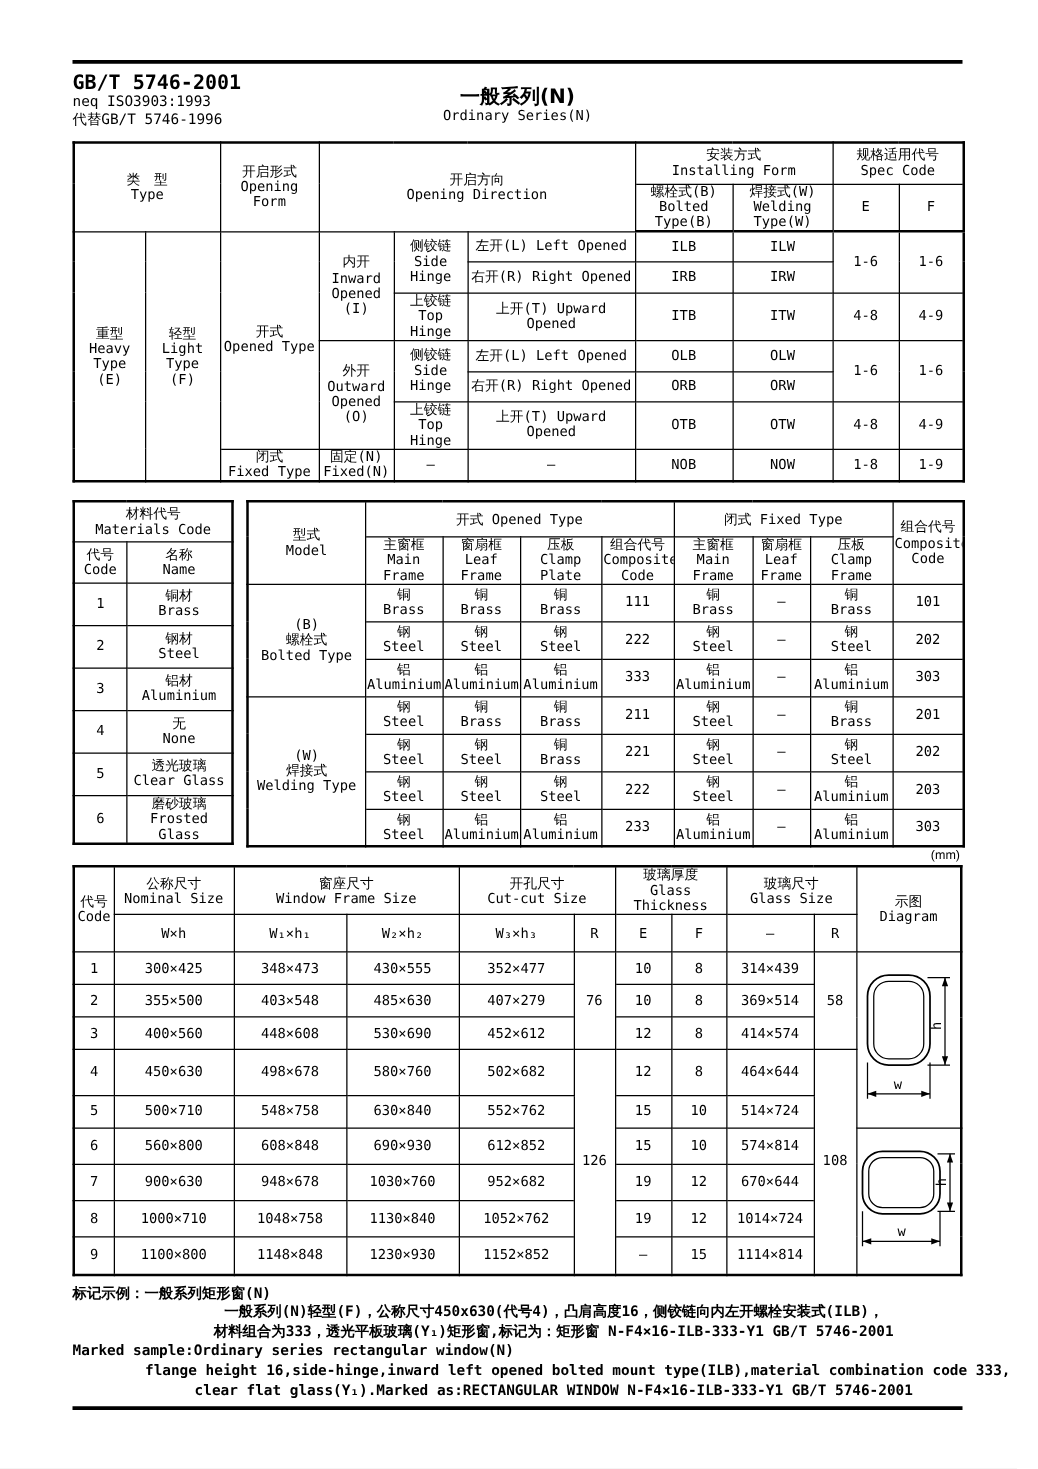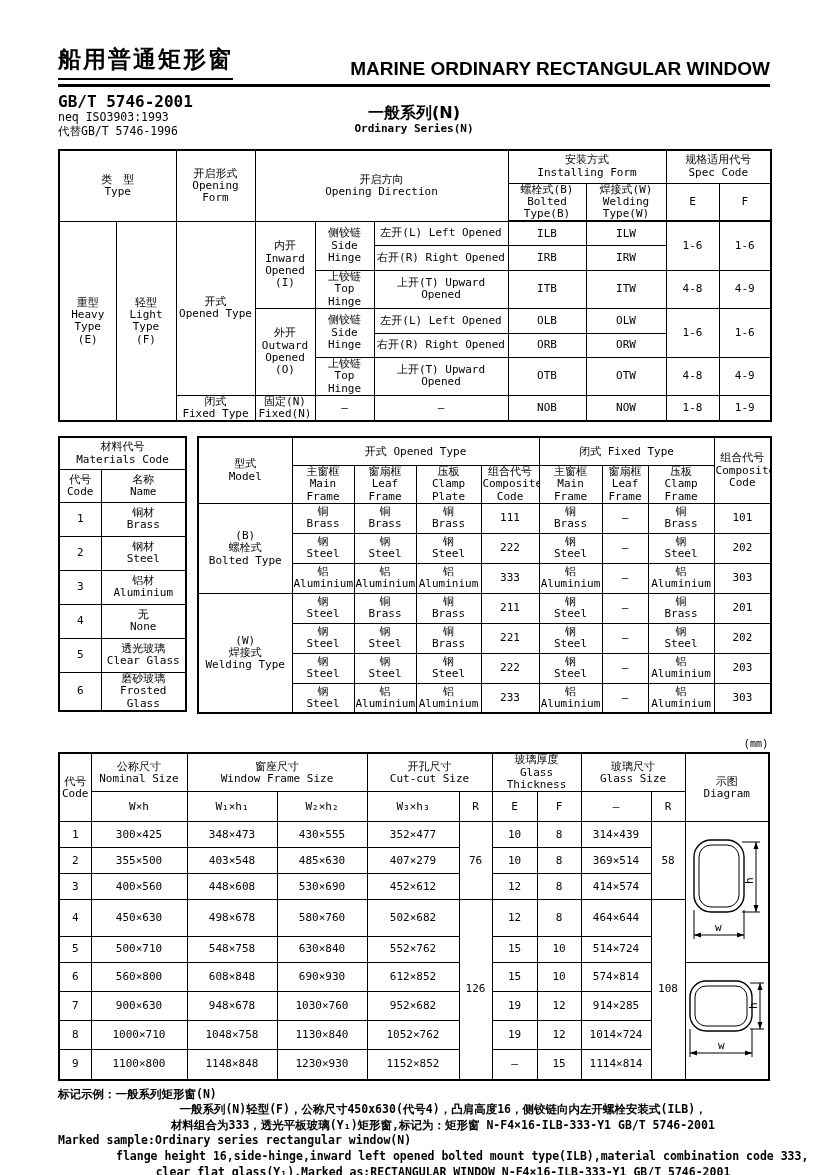--- a/index.html
+++ b/index.html
@@ -12,56 +12,52 @@
   .titlebar{display:flex;justify-content:space-between;align-items:flex-end;}
   .title-zh{font-size:23px;font-weight:bold;letter-spacing:2px;border-bottom:2px solid #000;padding-bottom:3px;}
   .title-en{font-size:19px;font-weight:bold;letter-spacing:0px;font-family:"Liberation Sans","DejaVu Sans",sans-serif;}
   .headrule{height:3px;background:#000;margin-top:4px;}
   .subhead{position:relative;height:56px;margin-top:6px;}
   .std-block{position:absolute;left:0;top:0;line-height:1.15;}
   .std-no{font-size:16px;font-weight:bold;font-family:"DejaVu Sans Mono",monospace;}
   .std-neq,.std-rep{font-size:11.5px;font-family:"DejaVu Sans Mono",monospace;}
   .series-block{position:absolute;left:0;right:0;top:10px;text-align:center;line-height:1.2;}
   .series-zh{font-size:16px;font-weight:bold;}
-  .series-en{font-size:11px;font-family:"DejaVu Sans Mono",monospace;font-weight:bold;}
+  .series-en{font-size:11px;font-family:"DejaVu Sans Mono",monospace;}
   
   table.t{border-collapse:collapse;table-layout:fixed;border:2px solid #000;}
   table.t td{border:1px solid #000;text-align:center;vertical-align:middle;
     white-space:pre-line;padding:0 1px;overflow:hidden;
     font-size:11px;line-height:1.12;font-family:"DejaVu Sans Mono","DejaVu Sans",sans-serif;}
   td.f9{font-size:9px;line-height:1.1;}
   td.f10{font-size:10px;}
   td.f12{font-size:12px;}
   td.hdr{font-size:12px;}
   td.hdr-sm{font-size:10.5px;}
   td.vbottom{vertical-align:bottom;padding-bottom:3px;}
   td.thick-top{border-top:2px solid #000;}
   tr.hsep td{border-bottom-width:2px;}
   
   .mats-row{display:flex;gap:10px;margin-top:14px;align-items:flex-start;}
-  .unit{ text-align:right;font-size:10px;font-family:Liberation Mono, monospace;padding:1px 2px 0 0;margin-top:24px;}
+  .unit{ text-align:right;font-size:10px;font-family:Liberation Sans, sans-serif;padding:1px 2px 0 0;}
   
   .notes{margin-top:6px;font-size:11.5px;line-height:1.36;font-family:"DejaVu Sans Mono","DejaVu Sans",sans-serif;}
   .note-line{white-space:nowrap;font-weight:bold;}
   .indent{padding-left:58px;text-align:center;}
   
   .footrule{height:3px;background:#000;margin-top:5px;}
   svg line, svg rect, svg path{stroke:#000;fill:none;}
   svg polygon{fill:#000;stroke:none;}
   svg text{fill:#000;font-size:11px;font-family:"DejaVu Sans Mono",monospace;}
 </style>
 </head>
 <body>
 
 <div class="page">
 
-  <div class="titlebar">
-    <span class="title-zh">船用普通矩形窗</span>
-    <span class="title-en">MARINE ORDINARY RECTANGULAR WINDOW</span>
-  </div>
   <div class="headrule"></div>
   <div class="subhead">
     <div class="std-block">
       <div class="std-no">GB/T 5746-2001</div>
       <div class="std-neq">neq ISO3903:1993</div>
       <div class="std-rep">代替GB/T 5746-1996</div>
     </div>
     <div class="series-block">
       <div class="series-zh">一般系列(N)</div>
       <div class="series-en">Ordinary Series(N)</div>
@@ -531,21 +527,21 @@
       </td>
     </tr>
     <tr style="height:26px">
       <td class="f12">7</td>
       <td class="f12">900×630</td>
       <td class="f12">948×678</td>
       <td class="f12">1030×760</td>
       <td class="f12">952×682</td>
       <td class="f12">19</td>
       <td class="f12">12</td>
-      <td class="f12">914×285</td>
+      <td class="f12">670×644</td>
     </tr>
     <tr style="height:26px">
       <td class="f12">8</td>
       <td class="f12">1000×710</td>
       <td class="f12">1048×758</td>
       <td class="f12">1130×840</td>
       <td class="f12">1052×762</td>
       <td class="f12">19</td>
       <td class="f12">12</td>
       <td class="f12">1014×724</td>

